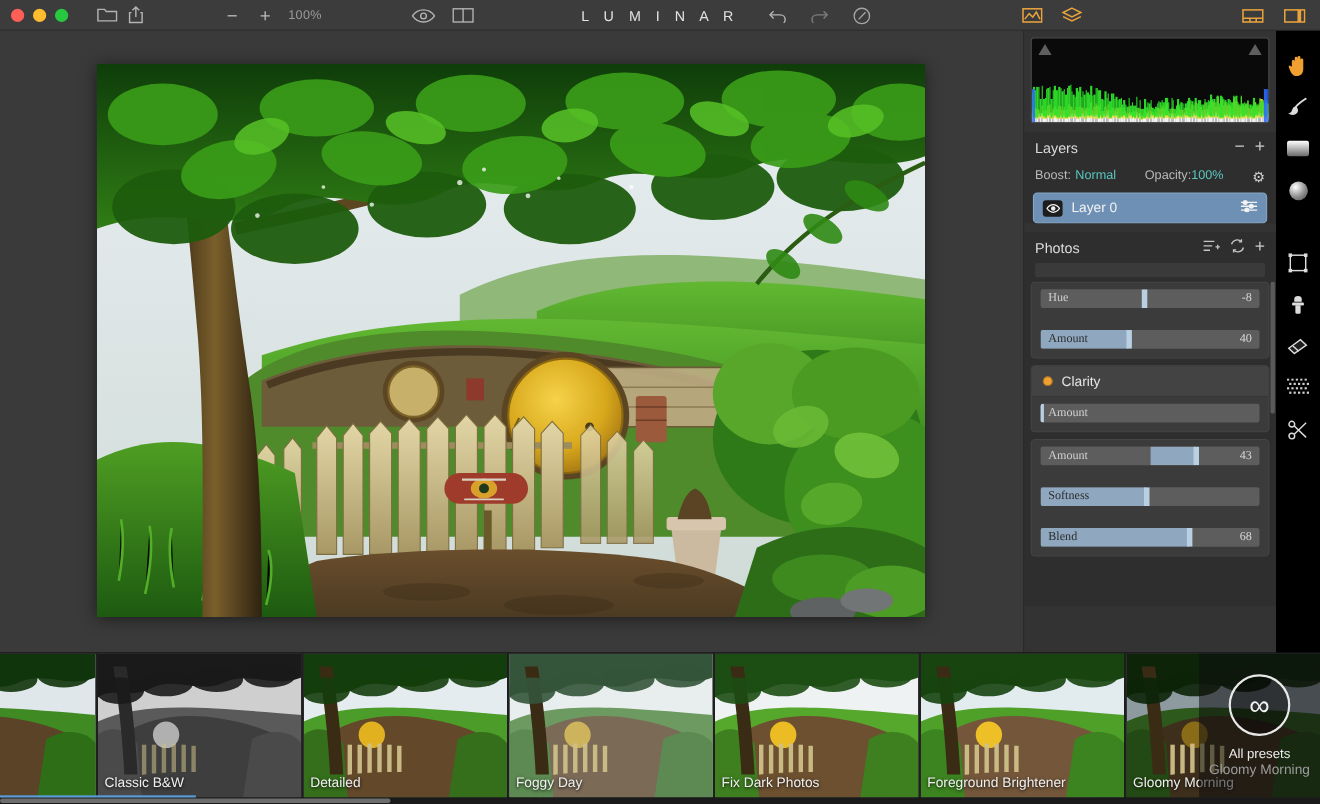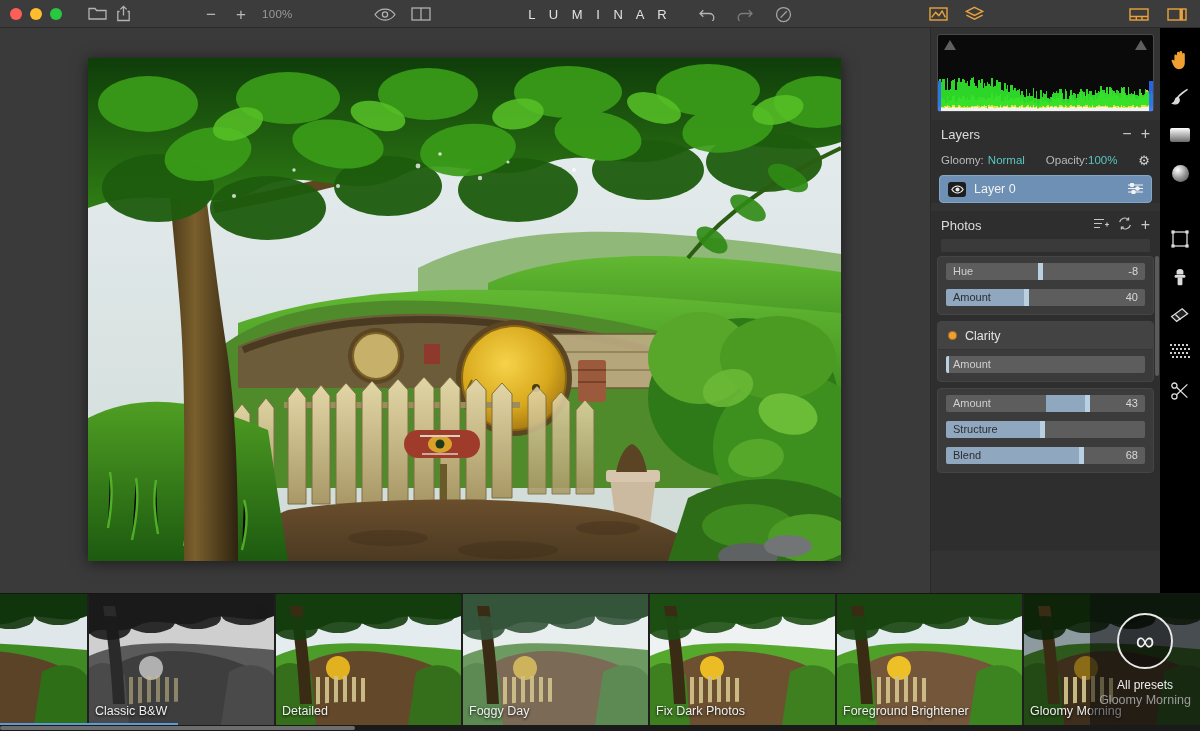--- a/index.html
+++ b/index.html
@@ -113,21 +113,21 @@
 
   .ws-empty { margin:0 10px 4px 10px; height:13px; background:#3a3a3a; border-radius:2px; }
 
   
   .filters-scroll { position:relative; height:295px; overflow:hidden; padding:0 6px; }
   .fcard { background:#3b3b3b; border-radius:4px; margin-bottom:6px; border:1px solid #454545; }
   .fcard-head { height:28px; display:flex; align-items:center; gap:8px; padding:0 10px;
     background:#434343; border-radius:3px 3px 0 0; border-bottom:1px solid #363636; }
   .dot { width:9px;height:9px;border-radius:50%; background:#f0a030; box-shadow:0 0 0 1px rgba(0,0,0,.3) inset; }
   .fcard-title { font-size:12.5px; color:#e4e4e4; }
-  .fcard-body { padding:6px 8px 8px 8px; display:flex; flex-direction:column; gap:9px; }
+  .fcard-body { padding:6px 8px 8px 8px; display:flex; flex-direction:column; gap:20px;font-family:Liberation Serif, serif; }
 
   .slider { position:relative; height:17px; background:#5d5d5d; border-radius:2px; overflow:hidden; }
   .slider .fill { position:absolute; left:0; top:0; bottom:0; background:#8fa8c0; }
   .slider .fill.ctr { left:50%; }
   .slider .hnd { position:absolute; top:0; bottom:0; width:5px; background:#b9cfe2; }
   .slider .lbl { position:absolute; left:7px; top:0; line-height:17px; font-size:11px; color:#2e2e2e; }
   .slider .lbl.light { color:#cfcfcf; }
   .slider .num { position:absolute; right:7px; top:0; line-height:17px; font-size:11px; color:#d8d8d8; }
 
   .scrollbar-v { position:absolute; right:1px; top:0; width:4px; height:120px; background:#5a5a5a; border-radius:2px; }
@@ -1250,21 +1250,21 @@
 
     <div class="panel-sec">
       <div class="sec-head">
         <span class="ttl">Layers</span>
         <span class="acts">
           <span class="mini-btn">−</span>
           <span class="mini-btn">+</span>
         </span>
       </div>
       <div class="blendrow">
-        <span>Gloomy:</span>
+        <span>Boost:</span>
         <span class="val" style="margin-left:4px">Normal</span>
         <span class="sp"></span>
         <span>Opacity:</span>
         <span class="val">100%</span>
         <span class="sp"></span>
         <span class="gear">⚙</span>
       </div>
       <div class="layer-item">
         <span class="layer-eye">
           <svg width="13" height="9" viewBox="0 0 13 9" fill="none" stroke="#f0f0f0" stroke-width="1.1">
@@ -1338,21 +1338,21 @@
             <div class="fcard-body">
               <div class="slider">
                 <div class="fill ctr" style="width:21%"></div>
                 <div class="hnd" style="left:calc(71% - 2px)"></div>
                 <div class="lbl light">Amount</div>
                 <div class="num">43</div>
               </div>
               <div class="slider">
                 <div class="fill" style="width:48%"></div>
                 <div class="hnd" style="left:calc(48% - 2px)"></div>
-                <div class="lbl">Structure</div>
+                <div class="lbl">Softness</div>
               </div>
               <div class="slider">
                 <div class="fill" style="width:68%"></div>
                 <div class="hnd" style="left:calc(68% - 2px)"></div>
                 <div class="lbl">Blend</div>
                 <div class="num">68</div>
               </div>
             </div>
           </div>
           <div class="scrollbar-v"></div>

